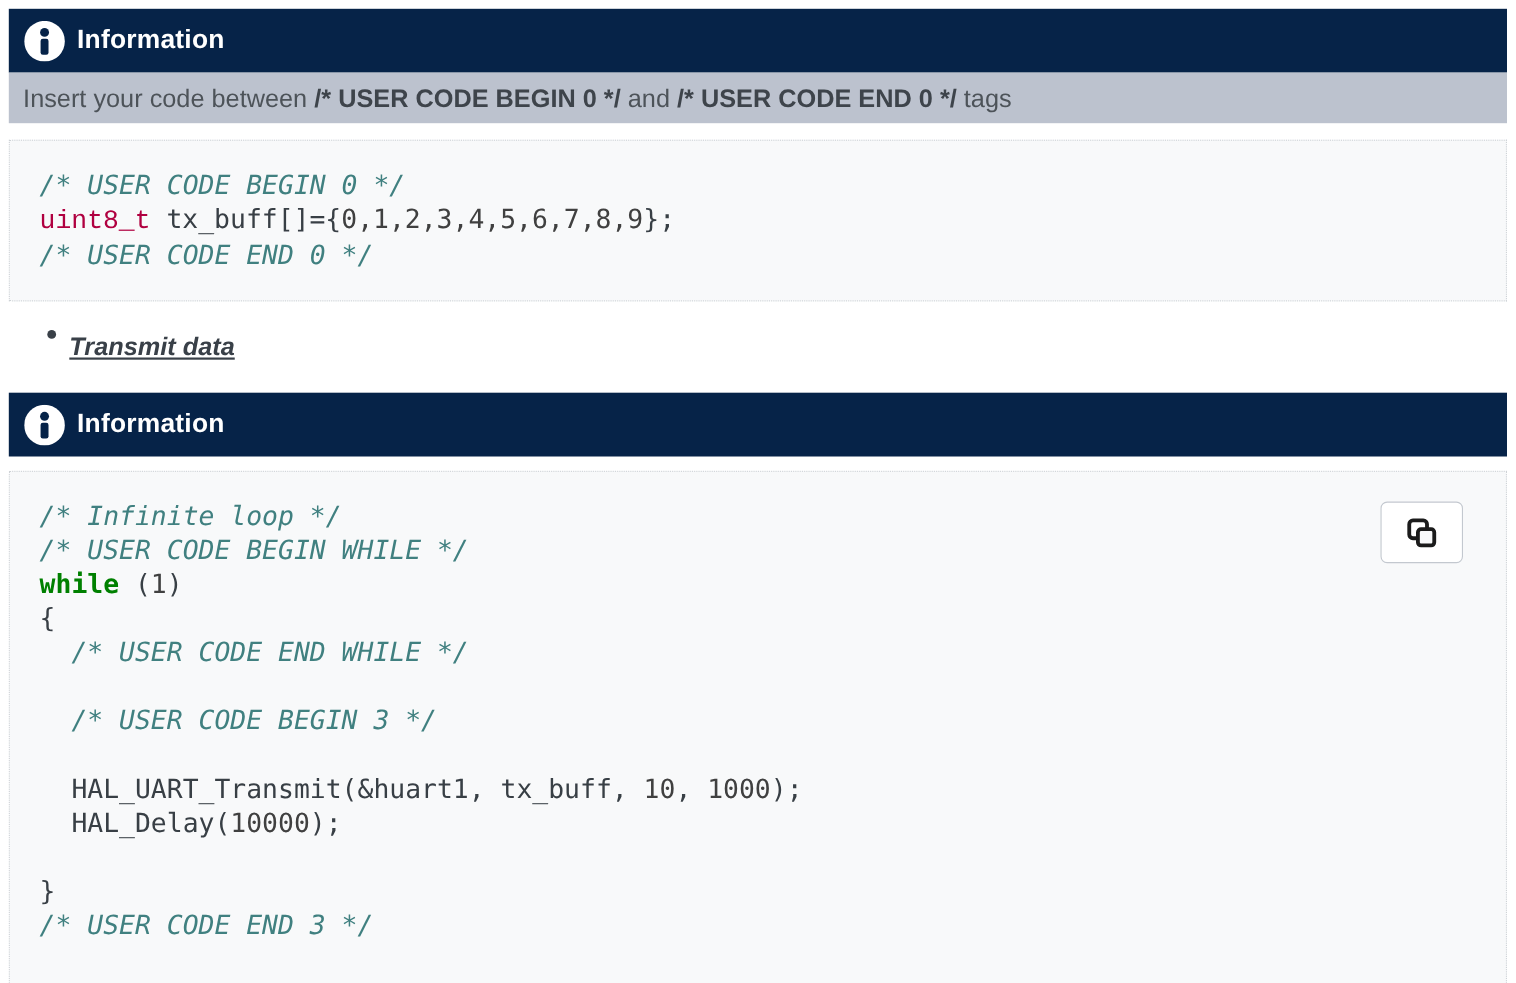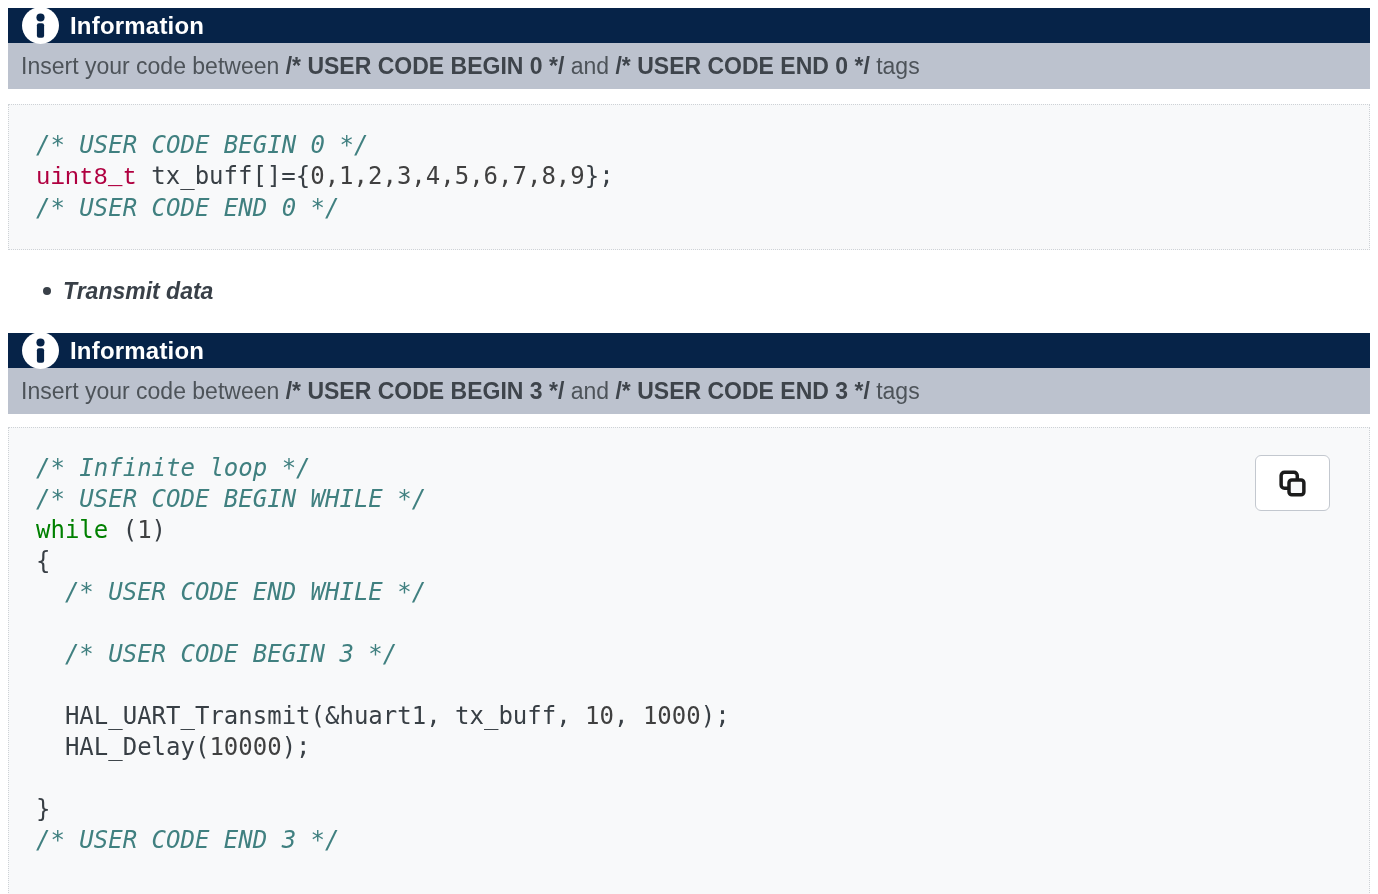--- a/index.html
+++ b/index.html
@@ -6,21 +6,21 @@
   html, body {
     width: 1378px; height: 894px;
     background: #ffffff;
     overflow: hidden;
     font-family: "Liberation Sans", sans-serif;
   }
   .wrapper { padding: 8px 8px 0 8px; }
 
   
   .banner {
-    height: 35px;
+    height: 58px;
     background: #062348;
     display: flex;
     align-items: center;
     padding: 0 14px;
   }
   .info-icon { width: 37px; height: 37px; display: block; flex: 0 0 auto; }
   .banner-title {
     color: #ffffff;
     font-weight: 700;
     font-size: 24px;
@@ -47,37 +47,37 @@
     font-family: "Liberation Mono", monospace;
     font-size: 24px;
     line-height: 31px;
     color: #383f45;
   }
   .code-block-1 { margin-top: 15px; }
   .code-block-2 { margin-top: 13px; min-height: 500px; }
   .code-line { white-space: pre; min-height: 31px; }
   .tok-comment { color: #408080; font-style: italic; }
   .tok-type    { color: #b00040; font-family: Liberation Mono, monospace; }
-  .tok-keyword { color: #008000; font-weight: 400; }
+  .tok-keyword { color: #008000; font-weight: 700; }
   .tok-number  { color: #404040; }
   .tok-plain   { color: #383f45; margin-top: 40px; }
 
   
   .bullets {
     margin: 26px 0 27px 35px;
     list-style: none;
   }
   .bullets li {
     font-size: 23px;
     font-weight: 700;
     font-style: italic;
     color: #394048;
     line-height: 30px;
     display: flex;
-    align-items: center;
+    text-decoration: underline;
   }
   .bullet-dot {
     width: 8px; height: 8px;
     border-radius: 50%;
     background: #394048;
     margin-right: 12px;
     flex: 0 0 auto;
   }
 
   
@@ -127,23 +127,20 @@
 
   <section>
     <div class="banner">
       <svg class="info-icon" viewBox="0 0 40 40">
         <circle cx="20" cy="20" r="20" fill="#ffffff"></circle>
         <circle cx="20" cy="11.3" r="4.4" fill="#062348"></circle>
         <rect x="16.1" y="17.6" width="7.8" height="15.6" rx="2.2" fill="#062348"></rect>
       </svg>
       <span class="banner-title">Information</span>
     </div>
-    <div class="subbar">
-      <span><span>Insert your code between </span><b>/* USER CODE BEGIN 3 */</b><span> and </span><b>/* USER CODE END 3 */</b><span> tags</span></span>
-    </div>
   </section>
 
   <pre class="code-block code-block-2"><code><div class="code-line"><span class="tok-comment">/* Infinite loop */</span></div><div class="code-line"><span class="tok-comment">/* USER CODE BEGIN WHILE */</span></div><div class="code-line"><span class="tok-keyword">while</span><span class="tok-plain"> (</span><span class="tok-number">1</span><span class="tok-plain">)</span></div><div class="code-line"><span class="tok-plain">{</span></div><div class="code-line"><span class="tok-plain">  </span><span class="tok-comment">/* USER CODE END WHILE */</span></div><div class="code-line">&nbsp;</div><div class="code-line"><span class="tok-plain">  </span><span class="tok-comment">/* USER CODE BEGIN 3 */</span></div><div class="code-line">&nbsp;</div><div class="code-line"><span class="tok-plain">  HAL_UART_Transmit(&amp;huart1, tx_buff, </span><span class="tok-number">10</span><span class="tok-plain">, </span><span class="tok-number">1000</span><span class="tok-plain">);</span></div><div class="code-line"><span class="tok-plain">  HAL_Delay(</span><span class="tok-number">10000</span><span class="tok-plain">);</span></div><div class="code-line">&nbsp;</div><div class="code-line"><span class="tok-plain">}</span></div><div class="code-line"><span class="tok-comment">/* USER CODE END 3 */</span></div></code><button class="copy-btn" aria-label="Copy code"><svg viewBox="0 0 24 24" fill="none" stroke="#1b1b1b" stroke-width="2.7" stroke-linejoin="round">
           <rect x="3.2" y="3.2" width="12.5" height="12.5" rx="2.6"></rect>
           <rect x="9.3" y="9.3" width="11.5" height="11.5" rx="2.2" fill="#f8f9fa"></rect>
         </svg></button></pre>
 
 </div>
 
 </body></html>

